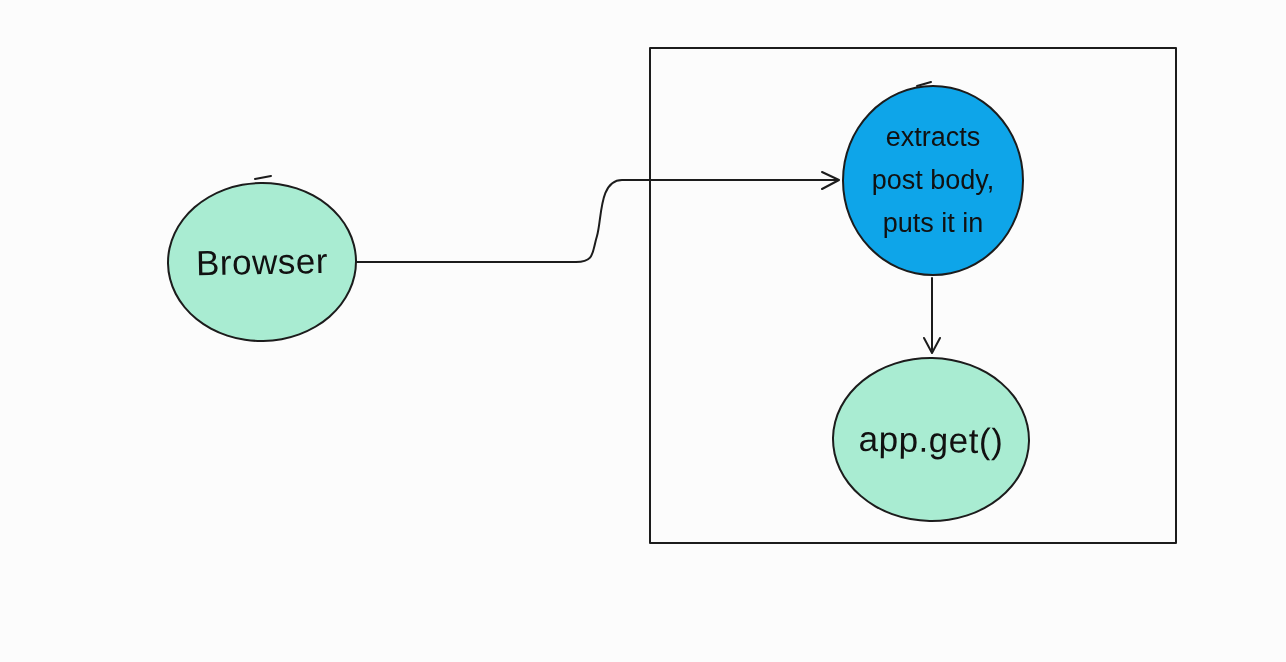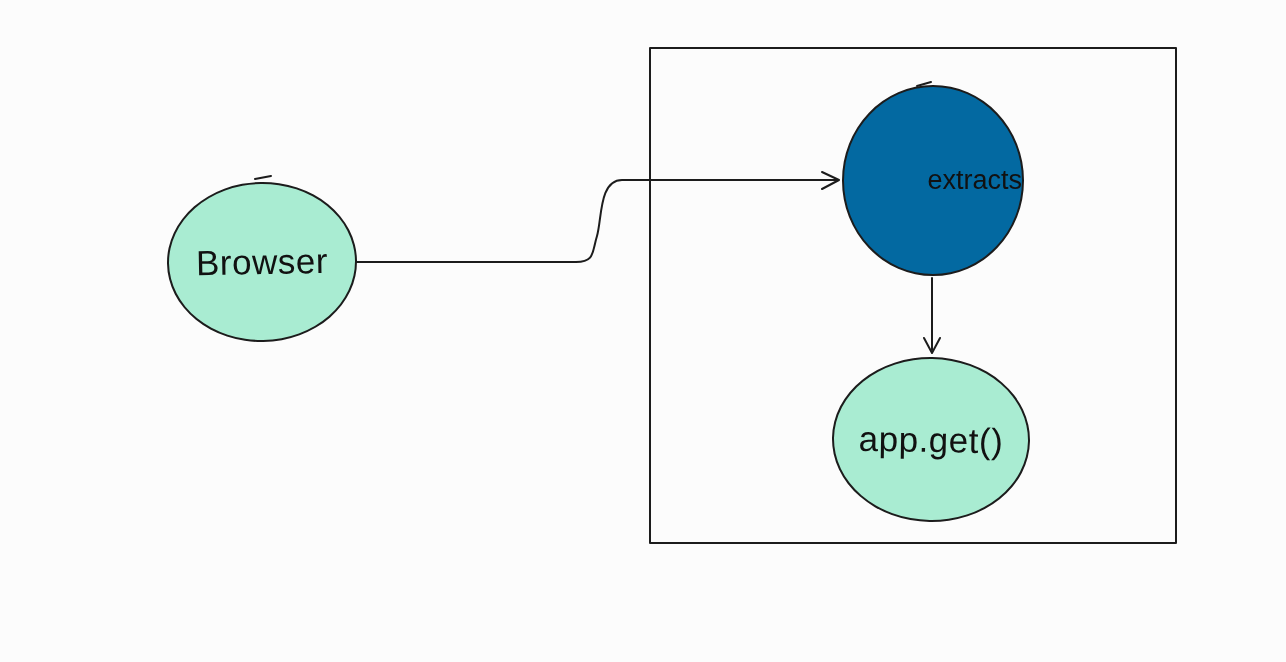--- a/index.html
+++ b/index.html
@@ -39,21 +39,21 @@
     position: absolute;
     border: 2.5px solid var(--stroke);
     border-radius: 50%;
     display: flex;
     flex-direction: column;
     align-items: center;
     justify-content: center;
     text-align: center;
   }
   .node.green { background: var(--node-fill); }
-  .node.white { background: #0369a1; align-items: flex-end; }
+  .node.white { background: #0ea5e9; }
 
   .node-browser {
     left: 167px; top: 182px;
     width: 190px; height: 160px;
     transform: rotate(-1deg);
   }
   .node-browser .label { font-size: 35px; letter-spacing: 0.5px; }
 
   .node-middleware {
     left: 842px; top: 85px;
@@ -95,19 +95,21 @@
     <path d="M255,179 L271,176"></path>
     <path d="M917,86 L931,82"></path>
   </svg>
 
   <div class="node green node-browser">
     <span class="label">Browser</span>
   </div>
 
   <div class="node white node-middleware">
     <span class="line">extracts</span>
+    <span class="line">post body,</span>
+    <span class="line">puts it in</span>
   </div>
 
   <div class="node green node-appget">
     <span class="label">app.get()</span>
   </div>
 
 </div>
 
 </body></html>

